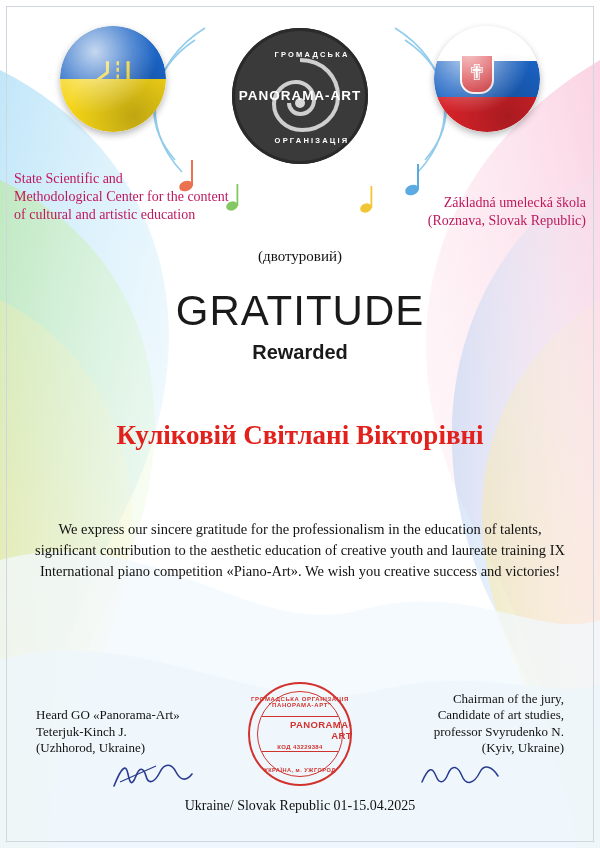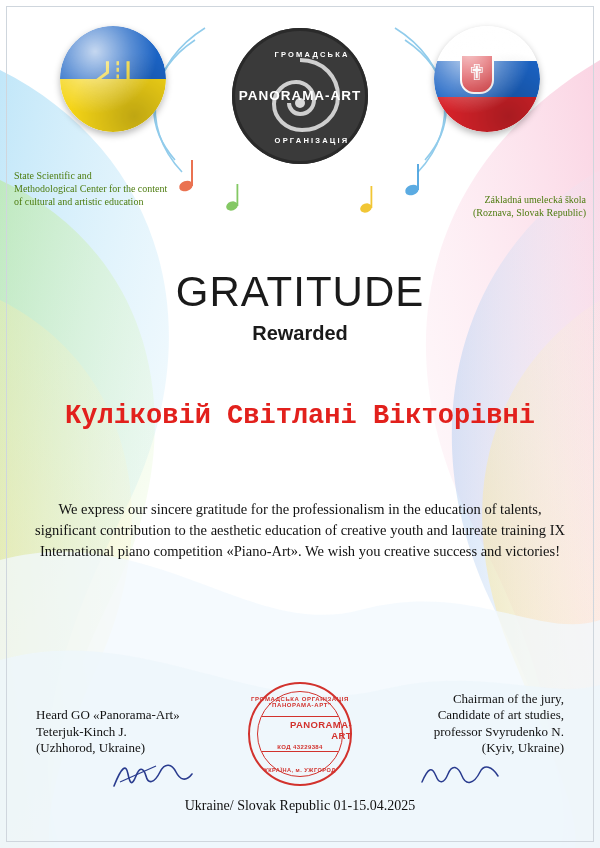--- a/index.html
+++ b/index.html
@@ -161,23 +161,23 @@
     letter-spacing: 2.2px;
     font-family: "Liberation Sans", sans-serif;
     font-weight: bold;
   }
   .logo-arc-top { top: 40px; }
   .logo-arc-bottom { top: 126px; }
 
   .org-left, .org-right {
     position: absolute;
     top: 170px;
-    font-size: 10px;
+    font-size: 14px;
     line-height: 1.28;
-    color: #4d7c0f;
+    color: #be185d;
   }
   .org-left { left: 14px; text-align: left; width: 215px; }
   .org-right { right: 14px; text-align: right; width: 215px; }
 
   
   .body-block {
     position: absolute;
     left: 0;
     right: 0;
     top: 246px;
@@ -205,21 +205,21 @@
     font-size: 20px;
     font-weight: bold;
     font-family: "Liberation Sans", sans-serif;
     color: #1a1a1a;
   }
   .recipient {
     margin-top: 56px;
     font-size: 27px;
     font-weight: bold;
     color: #e2201c;
-    font-family: Liberation Mono, monospace;
+    font-family: Liberation Serif, serif;
   }
   .paragraph {
     margin-top: 68px;
     font-size: 14.5px;
     line-height: 1.45;
     color: #111111;
     padding: 0 28px;
   }
 
   
@@ -407,20 +407,21 @@
     </div>
 
     <div class="org-left" style="white-space: pre-line;">State Scientific and
 Methodological Center for the content
 of cultural and artistic education</div>
     <div class="org-right" style="white-space: pre-line; margin-top: 24px;">Základná umelecká škola
 (Roznava, Slovak Republic)</div>
   </div>
 
   <div class="body-block">
+    <div class="comp-sub">(двотуровий)</div>
     <div class="gratitude">GRATITUDE</div>
     <div class="rewarded">Rewarded</div>
     <div class="recipient">Куліковій Світлані Вікторівні</div>
     <div class="paragraph">We express our sincere gratitude for the professionalism in the education of talents, significant contribution to the aesthetic education of creative youth and laureate training IX International piano competition «Piano-Art». We wish you creative success and victories!</div>
   </div>
 
   <div class="sign-left" style="white-space: pre-line;">Heard GO «Panorama-Art»
 Teterjuk-Kinch J.
 (Uzhhorod, Ukraine)</div>
   <div class="sign-right" style="white-space: pre-line;">Chairman of the jury,

